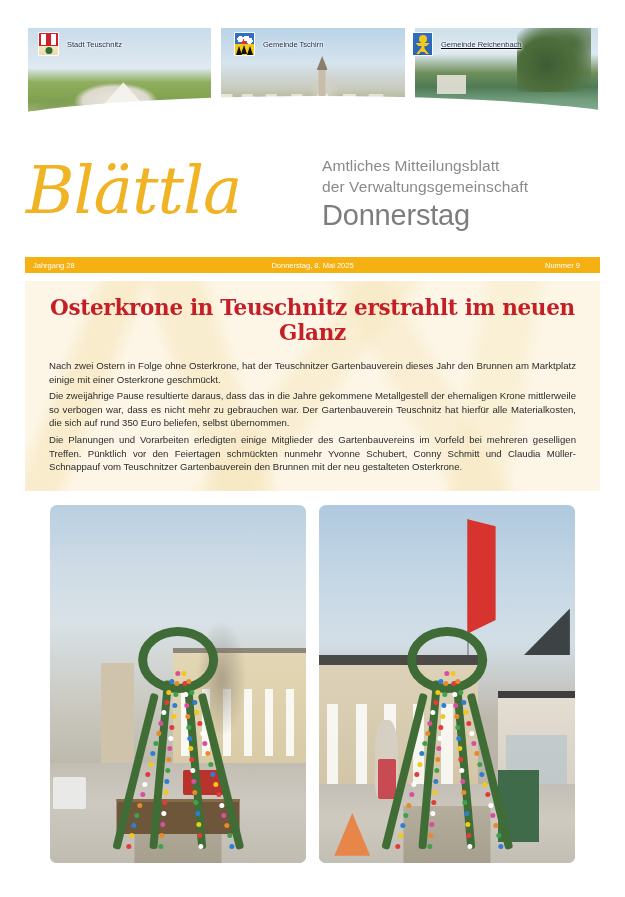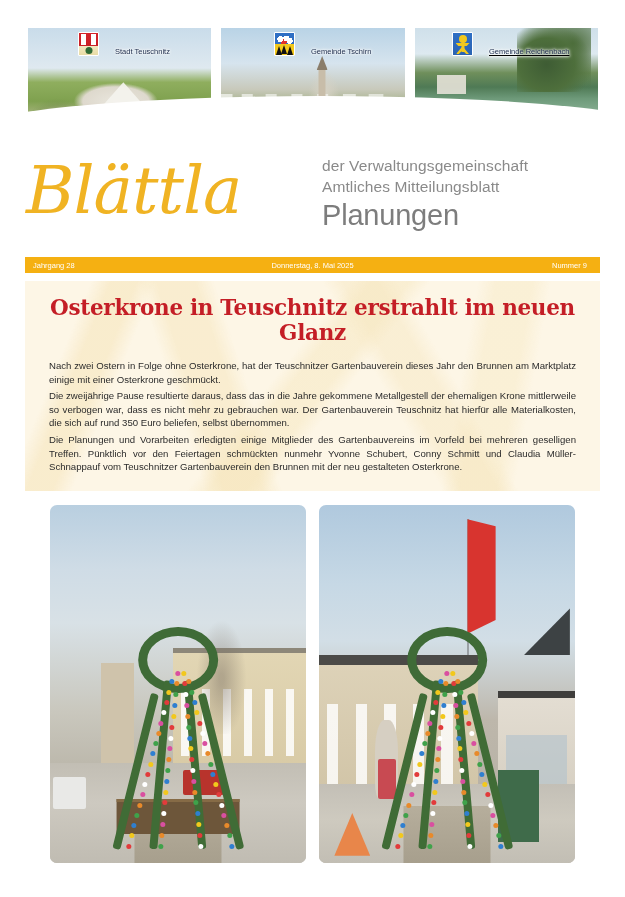--- a/index.html
+++ b/index.html
@@ -142,24 +142,23 @@
     position: absolute;
     left: 0; top: 150px;
     width: 625px; height: 40px;
     background: #ffffff;
   }
 
   
   .crest-tag {
     position: absolute;
     display: flex;
-    align-items: flex-end;
-    gap: 16px;
+    align-items: center;
+    gap: 8px;
     z-index: 5;
-    margin-left: 40px;
   }
   .crest {
     width: 19px;
     height: 22px;
     flex: 0 0 auto;
     border-radius: 1px;
   }
   .crest-label {
     font-size: 7.5px;
     color: #1b2a4a;
@@ -313,21 +312,21 @@
     width: 575px; height: 16px;
     background: #f5b012;
     display: flex;
     align-items: center;
     color: #ffffff;
     font-size: 7.5px;
     z-index: 7;
   }
   .issue-bar .ib-left   { position: absolute; left: 8px; }
   .issue-bar .ib-center { position: absolute; left: 50%; transform: translateX(-50%); }
-  .issue-bar .ib-right  { position: absolute; right: 13px; }
+  .issue-bar .ib-right  { position: absolute; right: 20px; }
 
   
   .content {
     position: absolute;
     left: 25px; top: 281px;
     width: 575px; height: 210px;
     background: #fdf6e6;
     overflow: hidden;
     z-index: 4;
   }
@@ -632,23 +631,23 @@
       <span class="rb-arms"></span>
       <span class="rb-body"></span>
       <span class="rb-legs"></span>
     </span>
     <span class="crest-label">Gemeinde Reichenbach</span>
   </div>
 
   <div class="title-area">
     <div class="blattla">Blättla</div>
     <div class="subtitle">
+      <div class="sub-line">Amtliches Mitteilungsblatt</div>
       <div class="sub-line">der Verwaltungsgemeinschaft</div>
-      <div class="sub-line">Amtliches Mitteilungsblatt</div>
-      <div class="sub-town">Planungen</div>
+      <div class="sub-town">Donnerstag</div>
     </div>
   </div>
 
   <div class="issue-bar">
     <span class="ib-left">Jahrgang 28</span>
     <span class="ib-center">Donnerstag, 8. Mai 2025</span>
     <span class="ib-right">Nummer 9</span>
   </div>
 
   <div class="content">

